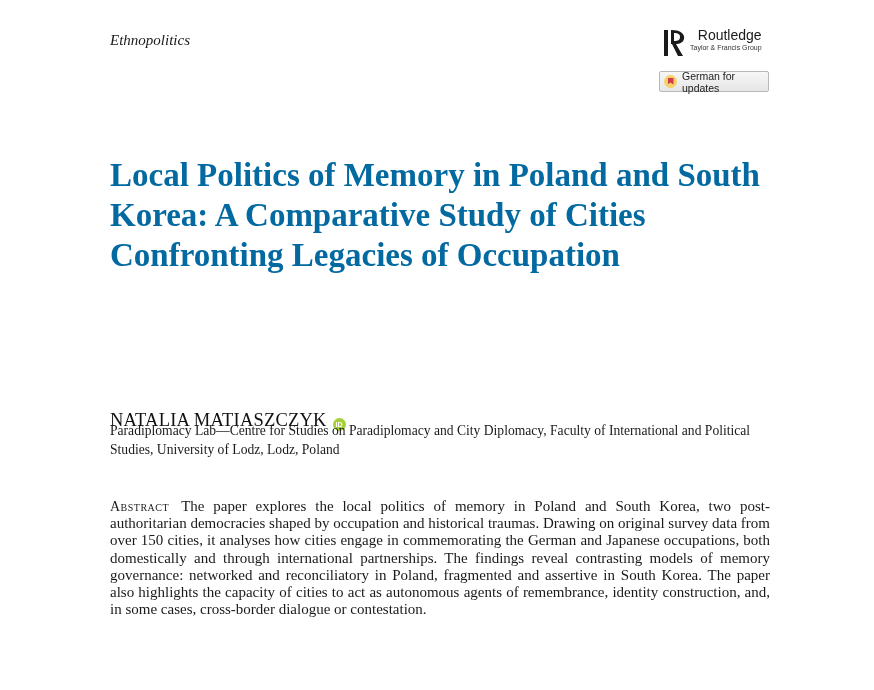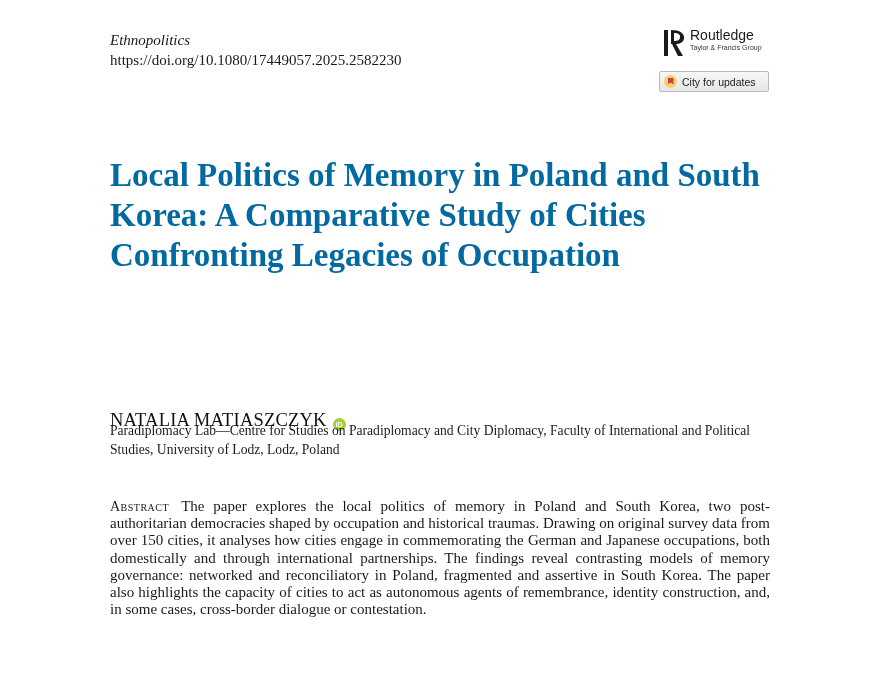--- a/index.html
+++ b/index.html
@@ -4,21 +4,21 @@
 <style>
   html, body { margin:0; padding:0; }
   body {
     width:874px; height:690px; background:#ffffff; position:relative; overflow:hidden;
     font-family:"Liberation Serif", "DejaVu Serif", serif; color:#1a1a1a;
   }
   .journal { position:absolute; left:110px; top:30px; font-size:15px; line-height:20px; }
   .journal .name { font-style:italic; display:block; }
   .journal .doi { display:block; }
 
-  .publisher { position:absolute; left:664px; top:28px; width:110px; }
+  .publisher { position:absolute; left:664px; top:28px; width:110px;text-align:right; }
   .logo-row { display:flex; align-items:flex-start; }
   .logo-r { width:22px; height:30px; position:relative; }
   .logo-r svg { display:block; }
   .logo-text { margin-left:4px; font-family:"Liberation Sans", sans-serif; }
   .logo-text .big { font-size:14px; line-height:15px; color:#1a1a1a; display:block; }
   .logo-text .small { font-size:7px; line-height:9px; color:#333; display:block; }
 
   .check-btn {
     position:absolute; left:659px; top:71px; width:110px; height:21px;
     border:1px solid #b9b9b9; border-radius:2px; background:linear-gradient(#f7f7f7,#e6e6e6);
@@ -48,41 +48,40 @@
     position:absolute; left:110px; top:498px; width:660px; font-size:15px; line-height:17.2px;
     text-align:justify; margin:0;
   }
   .abs-label { font-variant:small-caps; letter-spacing:0.5px; margin-right:12px; font-size:14px; }
 </style>
 </head>
 <body>
 
 <div class="journal">
   <span class="name">Ethnopolitics</span>
-  <span class="doi">https://doi.org/10.1080/17449057.2025.2582230</span>
 </div>
 
 <div class="publisher">
   <div class="logo-row">
     <div class="logo-r">
       <svg width="22" height="30" viewBox="0 0 22 30">
         <rect x="0" y="2" width="4" height="26" fill="#1a1a1a"></rect>
         <path d="M7 2 C18 2 21 7 20 11 C19 15 15 16 12 16 L19 28 L14 28 L8 16 L7 16 Z M10 5 L10 13 C14 13 16 12 16 9 C16 6 14 5 10 5 Z" fill="#1a1a1a"></path>
       </svg>
     </div>
     <div class="logo-text">
       <span class="big">Routledge</span>
       <span class="small">Taylor &amp; Francis Group</span>
     </div>
   </div>
 </div>
 
 <div class="check-btn">
   <span class="check-icon"></span>
-  <span>City for updates</span>
+  <span>German for updates</span>
 </div>
 
 <h1 class="title">Local Politics of Memory in Poland and South Korea: A Comparative Study of Cities Confronting Legacies of Occupation</h1>
 
 <div class="author">
   <span>NATALIA MATIASZCZYK</span>
   <span class="orcid">iD</span>
 </div>
 
 <div class="affil">Paradiplomacy Lab—Centre for Studies on Paradiplomacy and City Diplomacy, Faculty of International and Political Studies, University of Lodz, Lodz, Poland</div>

